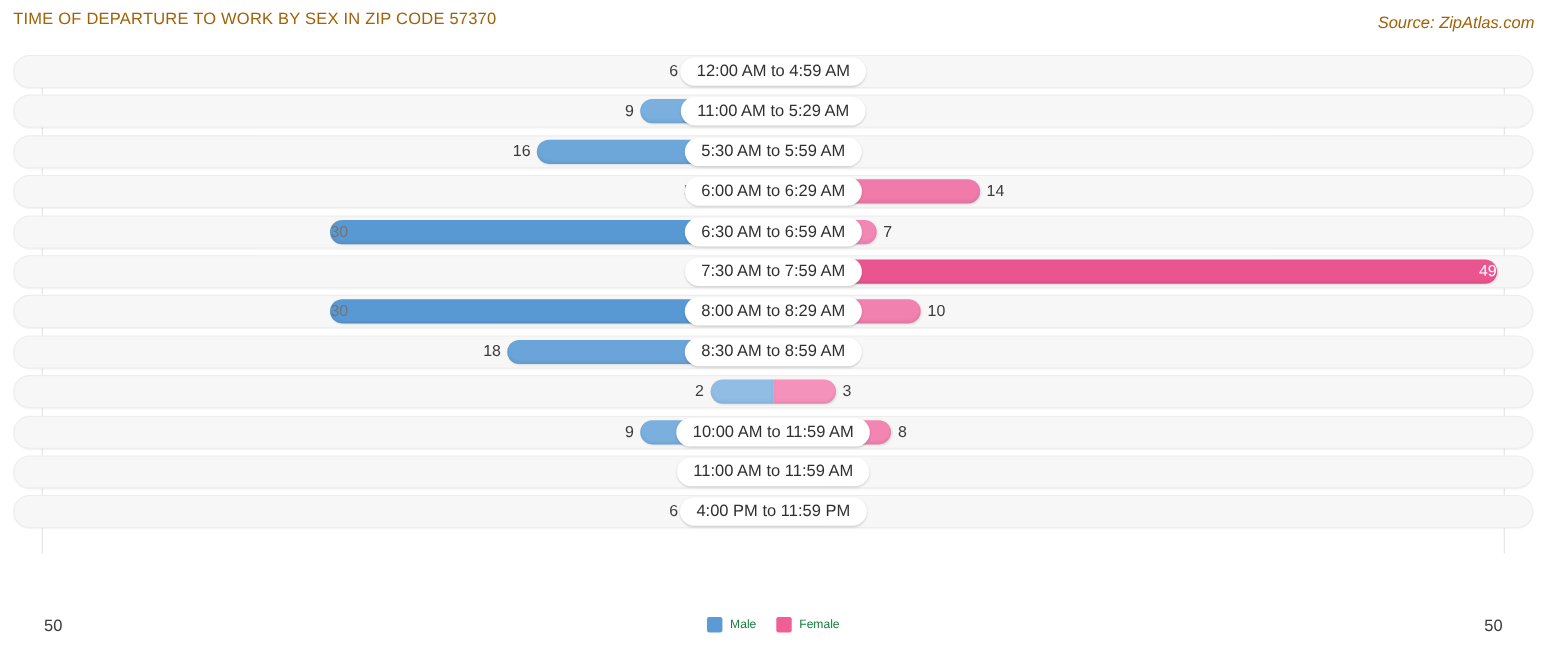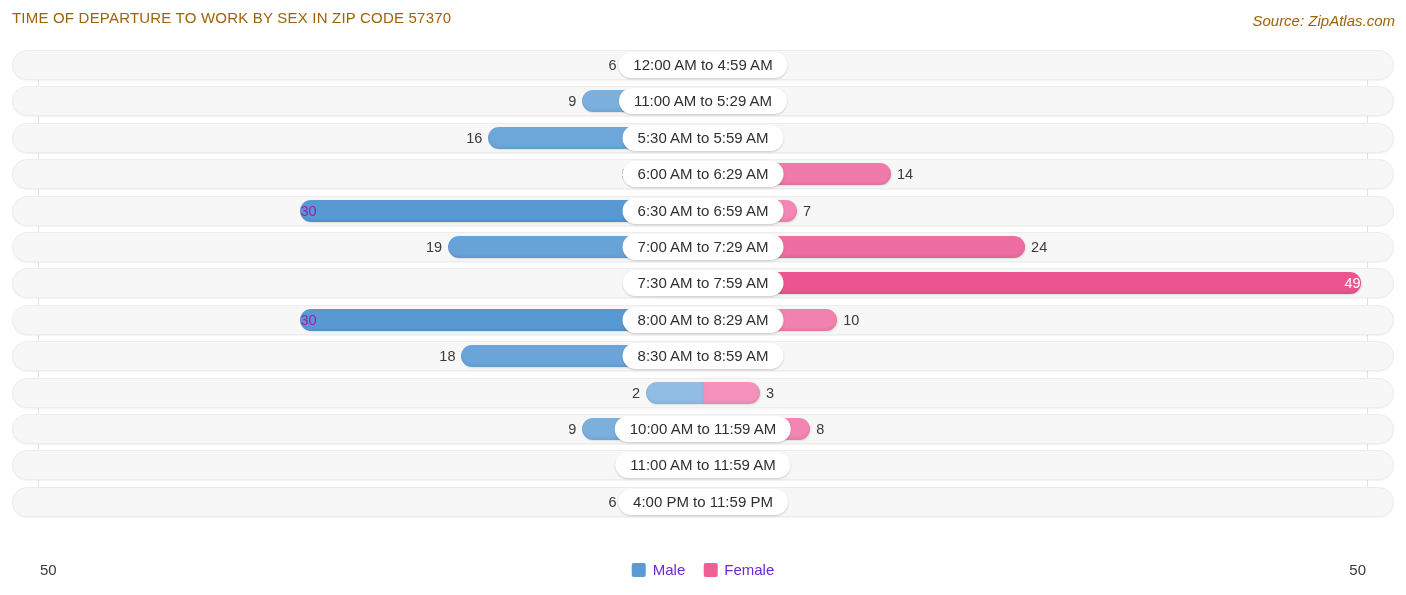--- a/index.html
+++ b/index.html
@@ -110,21 +110,21 @@
     font-size: 14.5px;
     color: #3b3b3b;
     white-space: nowrap;
   }
   .val.male-out   { right: 50%; text-align: right; padding-right: 6px; }
   .val.female-out { left: 50%;  text-align: left;  padding-left: 6px; }
   .val.male-in {
     right: 50%;
     text-align: left;
     padding-left: 10px;
-    color: #a21caf;
+    color: #737373;
   }
   .val.female-in {
     left: 50%;
     text-align: right;
     padding-right: 12px;
     color: #ffffff;
   }
 
   
   .cat-pill {
@@ -168,22 +168,22 @@
     top: 10px;
     display: flex;
     align-items: center;
     gap: 18px;
     white-space: nowrap;
   }
   .legend-item {
     display: flex;
     align-items: center;
     gap: 7px;
-    font-size: 15px;
-    color: #6d28d9;
+    font-size: 11px;
+    color: #15803d;
   }
   .swatch {
     width: 14px;
     height: 14px;
     border-radius: 2px;
     display: inline-block;
   }
 </style>
 </head>
 <body>
@@ -229,28 +229,20 @@
         <div class="val female-out" style="left:calc(50% + 187.88000000000002px)">14</div>
         <div class="cat-pill">6:00 AM to 6:29 AM</div>
       </div>
       <div class="row">
         <div class="track"></div>
         <div class="bar male" style="width:402.59999999999997px;background:rgb(89,153,211)"></div>
         <div class="bar female" style="width:93.94000000000001px;background:rgb(242,135,179)"></div>
         <div class="val male-in" style="width:402.59999999999997px">30</div>
         <div class="val female-out" style="left:calc(50% + 93.94000000000001px)">7</div>
         <div class="cat-pill">6:30 AM to 6:59 AM</div>
-      </div>
-      <div class="row">
-        <div class="track"></div>
-        <div class="bar male" style="width:254.98px;background:rgb(104,163,216)"></div>
-        <div class="bar female" style="width:322.08px;background:rgb(238,109,160)"></div>
-        <div class="val male-out" style="right:calc(50% + 254.98px)">19</div>
-        <div class="val female-out" style="left:calc(50% + 322.08px)">24</div>
-        <div class="cat-pill">7:00 AM to 7:29 AM</div>
       </div>
       <div class="row">
         <div class="track"></div>
         <div class="bar male" style="width:57px;background:rgb(168,204,237)"></div>
         <div class="bar female" style="width:657.58px;background:rgb(235,85,143)"></div>
         <div class="val male-out" style="right:calc(50% + 57px)">0</div>
         <div class="val female-in" style="width:657.58px">49</div>
         <div class="cat-pill">7:30 AM to 7:59 AM</div>
       </div>
       <div class="row">

